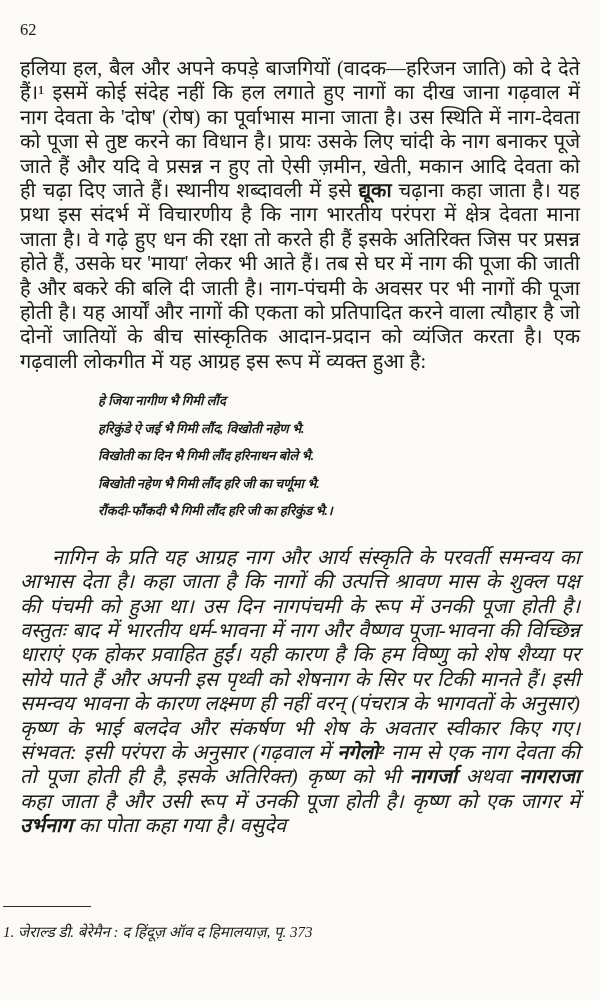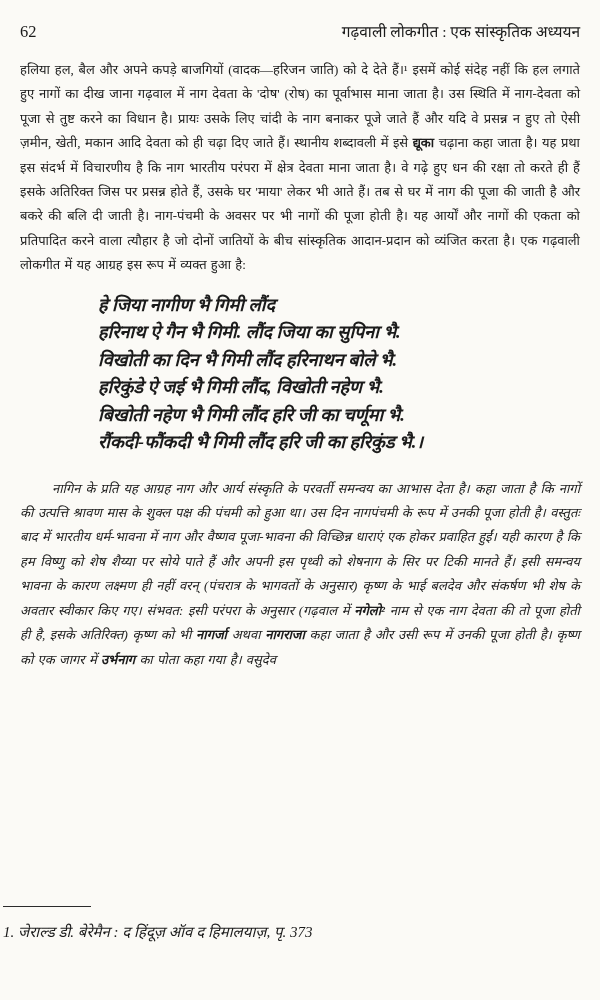--- a/index.html
+++ b/index.html
@@ -28,35 +28,35 @@
     align-items: baseline;
     margin-bottom: 16px;
   }
   .page-num {
     font-size: 16.5px;
   }
   .header-title {
     font-size: 15.5px;
   }
   .para {
-    font-size: 13px;
+    font-size: 20px;
     line-height: 24.4px;
     text-align: justify;
     word-spacing: 1px;
   }
   .para2 {
     margin-top: 20px;
     text-indent: 32px;
     font-style: italic;
   }
   .poem {
     margin: 14px 0 16px 78px;
     font-weight: bold;
     font-style: italic;
-    font-size: 18px;
+    font-size: 13px;
     line-height: 27.5px;
   }
   .footnote-area {
     position: absolute;
     left: 3px;
     right: 20px;
     top: 906px;
   }
   .fn-divider {
     width: 88px;
@@ -73,30 +73,28 @@
     font-weight: bold;
   }
 </style>
 </head>
 <body>
 
 <div class="page">
 
   <div class="header">
     <span class="page-num">62</span>
-    <span class="header-title">गढ़वाली लोकगीत : एक सांस्कृतिक अध्ययन</span>
   </div>
 
   <div class="para"><span>हलिया हल, बैल और अपने कपड़े बाजगियों (वादक—हरिजन जाति) को दे देते हैं।¹ इसमें कोई संदेह नहीं कि हल लगाते हुए नागों का दीख जाना गढ़वाल में नाग देवता के 'दोष' (रोष) का पूर्वाभास माना जाता है। उस स्थिति में नाग-देवता को पूजा से तुष्ट करने का विधान है। प्रायः उसके लिए चांदी के नाग बनाकर पूजे जाते हैं और यदि वे प्रसन्न न हुए तो ऐसी ज़मीन, खेती, मकान आदि देवता को ही चढ़ा दिए जाते हैं। स्थानीय शब्दावली में इसे </span><span class="seg-b">द्यूका</span><span> चढ़ाना कहा जाता है। यह प्रथा इस संदर्भ में विचारणीय है कि नाग भारतीय परंपरा में क्षेत्र देवता माना जाता है। वे गढ़े हुए धन की रक्षा तो करते ही हैं इसके अतिरिक्त जिस पर प्रसन्न होते हैं, उसके घर 'माया' लेकर भी आते हैं। तब से घर में नाग की पूजा की जाती है और बकरे की बलि दी जाती है। नाग-पंचमी के अवसर पर भी नागों की पूजा होती है। यह आर्यों और नागों की एकता को प्रतिपादित करने वाला त्यौहार है जो दोनों जातियों के बीच सांस्कृतिक आदान-प्रदान को व्यंजित करता है। एक गढ़वाली लोकगीत में यह आग्रह इस रूप में व्यक्त हुआ है:</span></div>
 
   <div class="poem">
       <div>हे जिया नागीण भै गिमी लौंद</div>
-      <div>हरिनाथ ऐ गैन भै गिमी. लौंद जिया का सुपिना भै.</div>
+      <div>हरिकुंडे ऐ जई भै गिमी लौंद, विखोती नहेण भै.</div>
       <div>विखोती का दिन भै गिमी लौंद हरिनाथन बोले भै.</div>
-      <div>हरिकुंडे ऐ जई भै गिमी लौंद, विखोती नहेण भै.</div>
       <div>बिखोती नहेण भै गिमी लौंद हरि जी का चर्णूमा भै.</div>
       <div>रौंकदी-फौंकदी भै गिमी लौंद हरि जी का हरिकुंड भै.।</div>
     </div>
 
   <div class="para para2"><span>नागिन के प्रति यह आग्रह नाग और आर्य संस्कृति के परवर्ती समन्वय का आभास देता है। कहा जाता है कि नागों की उत्पत्ति श्रावण मास के शुक्ल पक्ष की पंचमी को हुआ था। उस दिन नागपंचमी के रूप में उनकी पूजा होती है। वस्तुतः बाद में भारतीय धर्म-भावना में नाग और वैष्णव पूजा-भावना की विच्छिन्न धाराएं एक होकर प्रवाहित हुईं। यही कारण है कि हम विष्णु को शेष शैय्या पर सोये पाते हैं और अपनी इस पृथ्वी को शेषनाग के सिर पर टिकी मानते हैं। इसी समन्वय भावना के कारण लक्ष्मण ही नहीं वरन् (पंचरात्र के भागवतों के अनुसार) कृष्ण के भाई बलदेव और संकर्षण भी शेष के अवतार स्वीकार किए गए। संभवत: इसी परंपरा के अनुसार (गढ़वाल में </span><span class="seg-b">नगेलो²</span><span> नाम से एक नाग देवता की तो पूजा होती ही है, इसके अतिरिक्त) कृष्ण को भी </span><span class="seg-b">नागर्जा</span><span> अथवा </span><span class="seg-b">नागराजा</span><span> कहा जाता है और उसी रूप में उनकी पूजा होती है। कृष्ण को एक जागर में </span><span class="seg-b">उर्भनाग</span><span> का पोता कहा गया है। वसुदेव</span></div>
 
   <div class="footnote-area">
     <div class="fn-divider"></div>
     <div class="footnotes">
         <div>1.  जेराल्ड डी. बेरेमैन : द हिंदूज़ ऑव द हिमालयाज़, पृ. 373</div>

